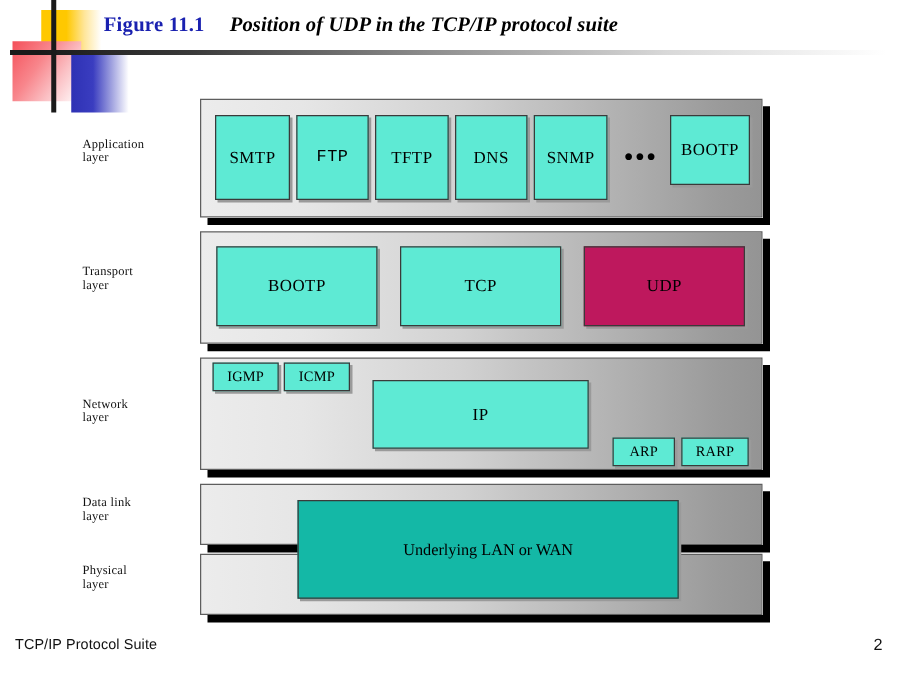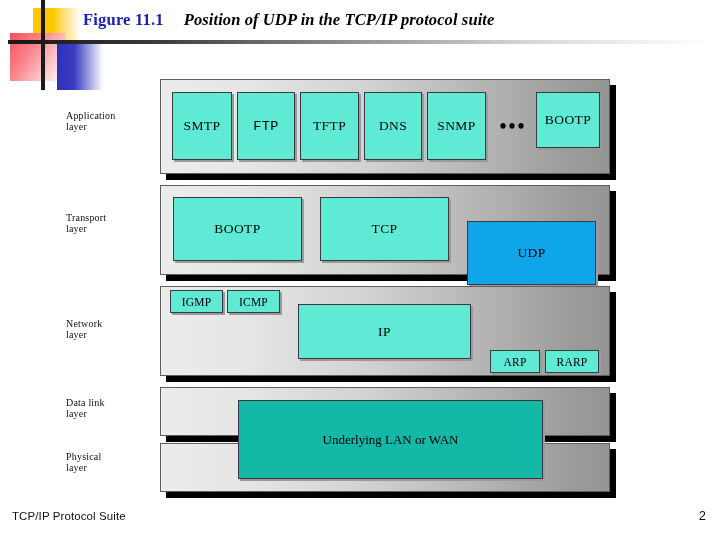--- a/index.html
+++ b/index.html
@@ -96,21 +96,21 @@
     box-shadow: 2px 2px 0 0 #9a9a9a;
     box-sizing: border-box;
     display: flex;
     align-items: center;
     justify-content: center;
     font-size: 13.5px;
     color: #000000;
     letter-spacing: 0.4px;
   }
   .cell.small { font-size: 11.5px; letter-spacing: 0.2px; }
-  .cell.pink { background: #0ea5e9; margin-top: 24px; }
+  .cell.pink { background: #be185d; }
 
   .ellipsis {
     position: absolute;
     display: flex;
     align-items: center;
     justify-content: center;
     font-size: 20px;
     font-weight: bold;
     color: #000000;
     letter-spacing: 2px;

